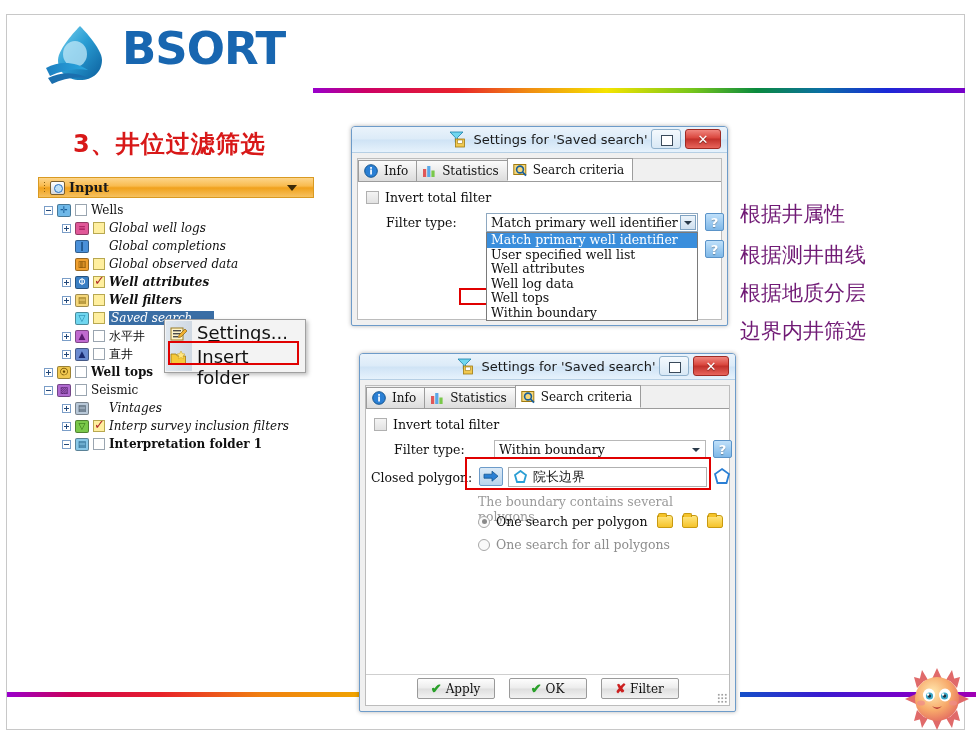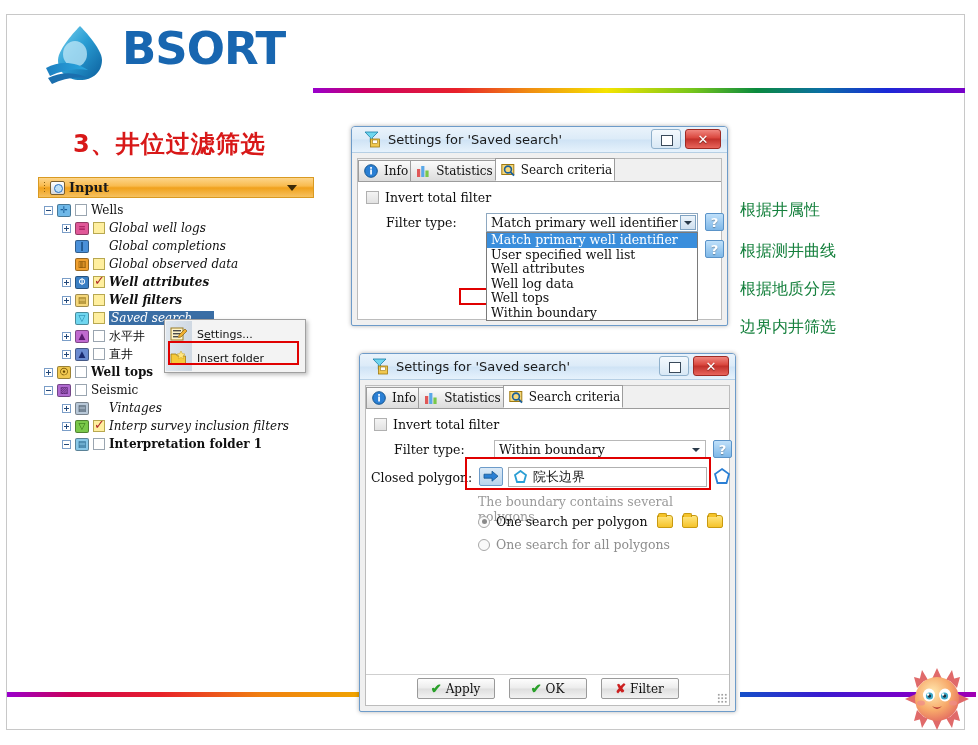--- a/index.html
+++ b/index.html
@@ -63,21 +63,21 @@
     position: absolute; left: 73px; top: 128px;
     font-family: "DejaVu Sans", sans-serif;
     font-weight: bold; font-size: 24px; color: #d81818;
     letter-spacing: 1px; white-space: nowrap;
   }
 
   
   .annot {
     position: absolute;
     font-family: Liberation Sans, sans-serif;
-    font-size: 16px; color: #15803d; white-space: nowrap;
+    font-size: 21px; color: #701a75; white-space: nowrap;
   }
   #annot0 { left: 740px; top: 200px; }
   #annot1 { left: 740px; top: 241px; }
   #annot2 { left: 740px; top: 279px; }
   #annot3 { left: 740px; top: 317px; }
 
   
   #tree-panel {
     position: absolute; left: 38px; top: 177px;
     width: 276px; height: 285px;
@@ -169,23 +169,23 @@
     border: 1px solid #a0a0a0;
     box-shadow: 2px 2px 4px rgba(0,0,0,0.25);
     padding: 2px 0;
   }
   #ctx-menu .strip {
     position: absolute; left: 1px; top: 1px; width: 26px; bottom: 1px;
     background: linear-gradient(to right, #dfe7ef, #cfd8e2);
   }
   .ctx-item {
     position: relative;
-    height: 24px; display: flex; align-items: center;
+    height: 24px; display: flex; 
     font-family: "DejaVu Sans", sans-serif;
-    font-size: 11px; color: #111;
+    font-size: 18px; color: #111;
     padding-left: 32px;
   }
   .ctx-item .cicon {
     position: absolute; left: 5px; top: 4px;
     width: 17px; height: 16px;
   }
   .ctx-item u { text-decoration: underline; }
 
   
   .redbox {
@@ -204,22 +204,23 @@
     border: 1px solid #6d9bc9;
     border-radius: 4px 4px 2px 2px;
     box-shadow: 0 0 4px rgba(0,0,0,0.3);
   }
   .dlg-titlebar {
     height: 26px;
     background: linear-gradient(to bottom, #eaf3fb 0%, #dcebf8 48%, #cfe3f5 52%, #e6f2fc 100%);
     border-bottom: 1px solid #b6cfe4;
     border-radius: 3px 3px 0 0;
     display: flex; align-items: center;
-    padding-left: 12px;
-    position: relative;
+    padding-left: 18px;
+    position: relative;
+    justify-content: center;
   }
   .dlg-title-icon { width: 18px; height: 17px; margin-right: 6px; position: relative; }
   .dlg-title-text {
     font-family: "DejaVu Sans", sans-serif;
     font-size: 13px; color: #1a1a1a;
   }
   .win-btn {
     position: absolute; top: 2px;
     height: 20px; border: 1px solid #8fb0cb; border-radius: 3px;
   }
@@ -246,21 +247,21 @@
     border-bottom: 1px solid #9c9c9c;
     background: #f0f0f0;
     display: flex; align-items: flex-end;
   }
   .tab {
     height: 21px; margin-right: -1px;
     border: 1px solid #9c9c9c;
     border-bottom: none;
     background: linear-gradient(to bottom, #fbfbfb, #dcdcdc);
     display: flex; align-items: center;
-    padding: 0 2px 0 5px;
+    padding: 0 8px 0 5px;
     font-family: "DejaVu Serif", serif; font-size: 12px; color: #101010; text-align: right;
   }
   .tab.active {
     height: 23px;
     background: #ffffff;
     border-bottom: 1px solid #ffffff;
     position: relative; z-index: 2;
   }
   .tab .tabicon { width: 15px; height: 14px; margin-right: 5px; position: relative; }
   .tab-content {

